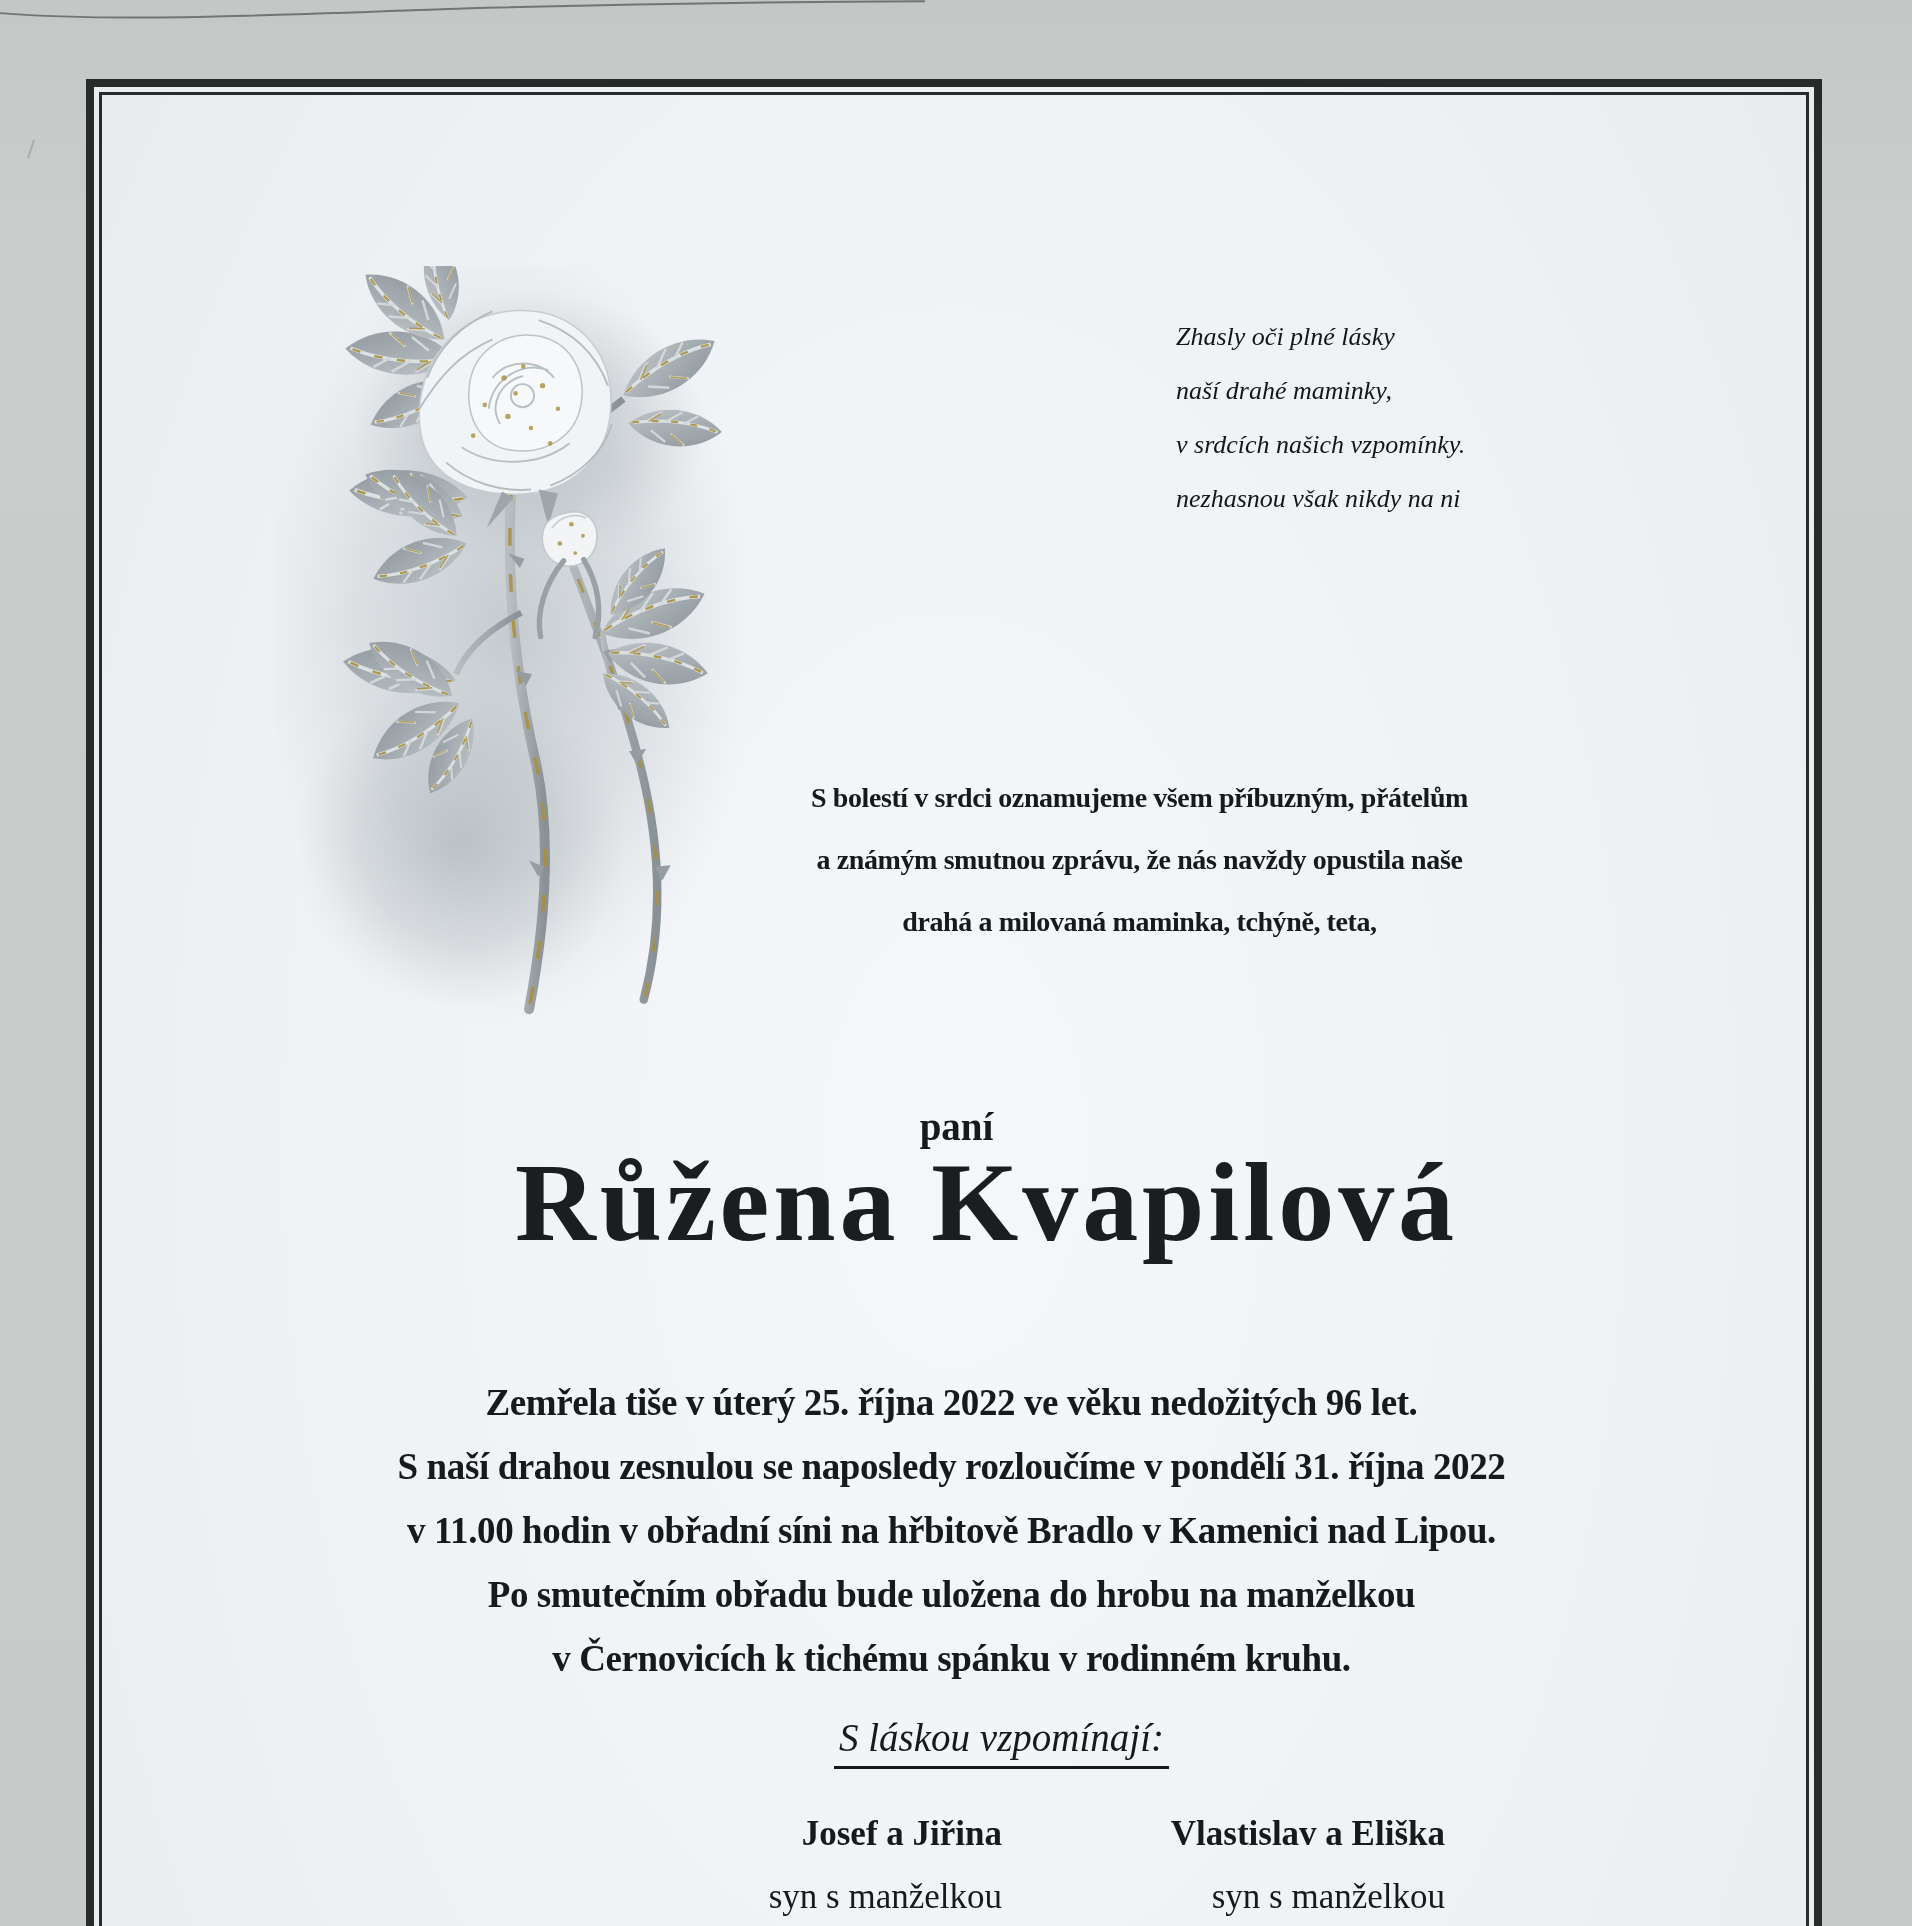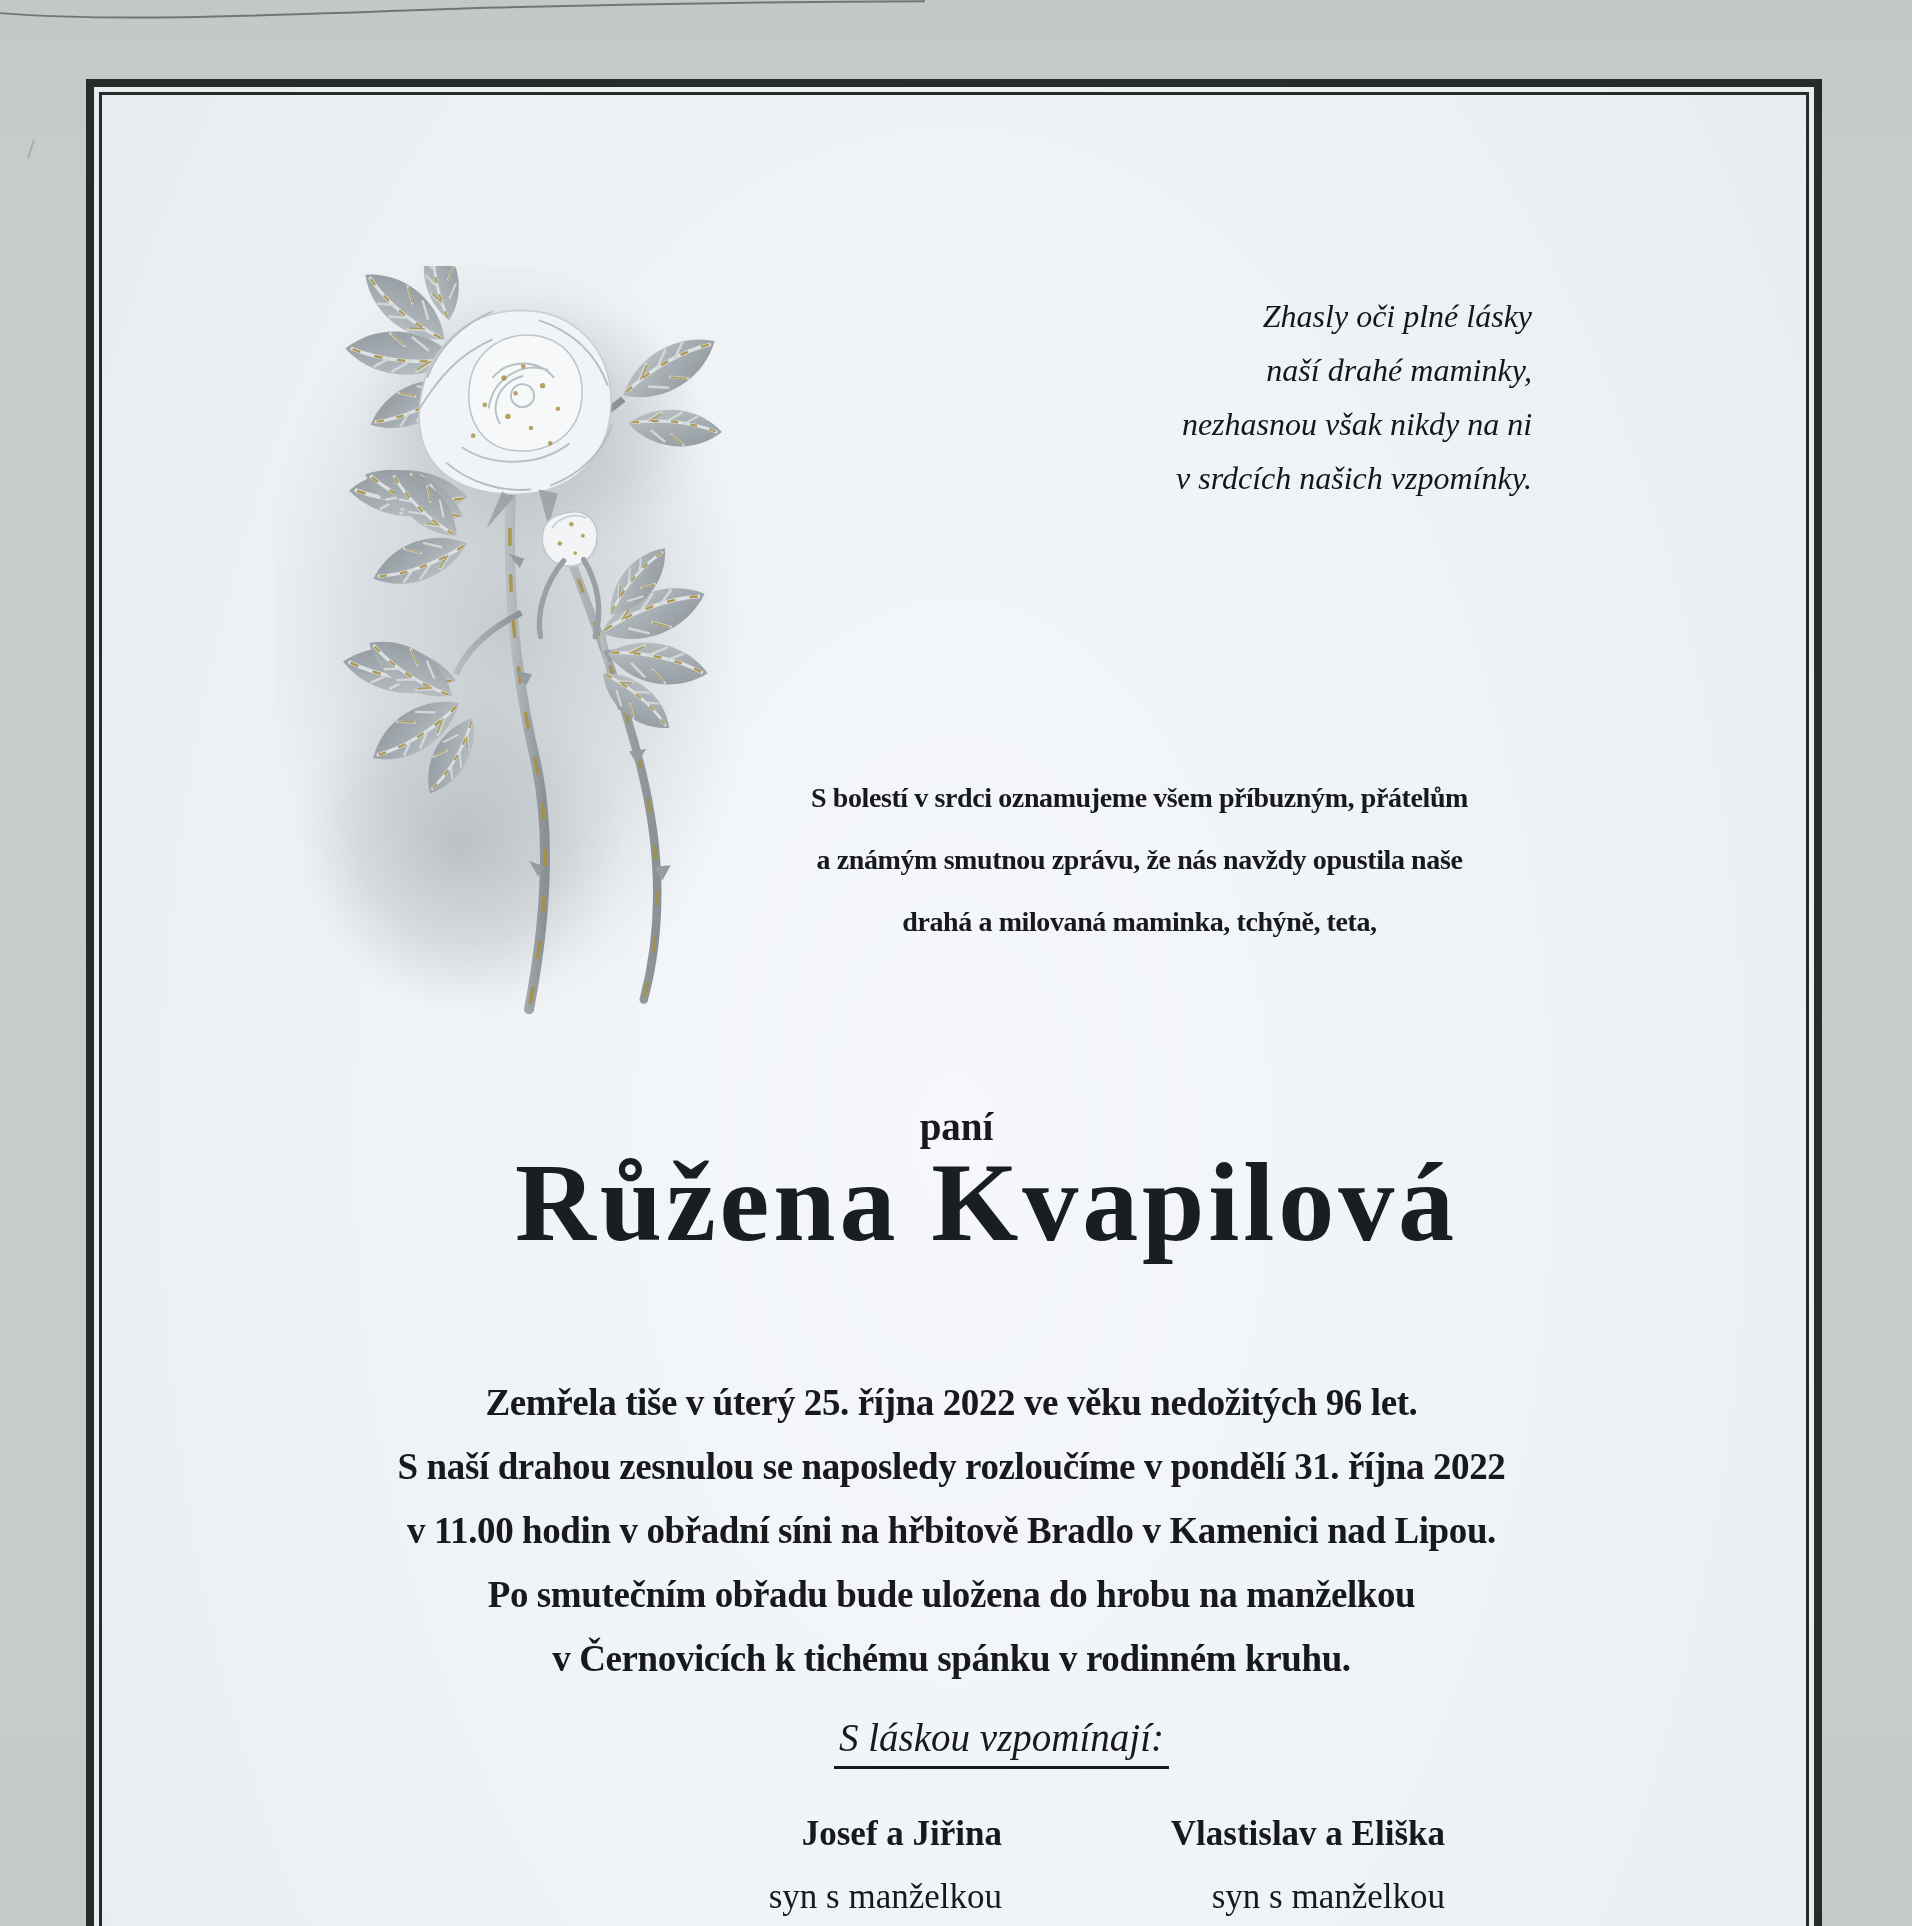--- a/index.html
+++ b/index.html
@@ -28,24 +28,24 @@
   .inner-frame {
     position: absolute;
     left: 5.4px; top: 5.4px; right: 5.4px; bottom: 5.4px;
     border: 3.5px solid #272c2a;
   }
   
   .blk { position: absolute; text-align: center; }
   .line { white-space: nowrap; }
 
   .poem {
-    left: 1176px; top: 289px;
-    text-align: right;
+    left: 1176px; top: 310px;
+    text-align: left;
     font-style: italic;
-    font-size: 32px; line-height: 54px;
+    font-size: 26px; line-height: 54px;
     color: #14161a;
   }
   .announce {
     left: 369px; top: 767px; width: 1541px;
     font-weight: bold;
     font-size: 28px; line-height: 62px;
     letter-spacing: -0.4px;
   }
   .honorific {
     left: 186px; top: 1060px; width: 1541px;
@@ -207,22 +207,22 @@
           <circle cx="-20" cy="80" r="6"></circle>
             <circle cx="20" cy="105" r="5"></circle>
         </g>
       </g>
     </svg>
   </div>
 
   <div class="blk poem">
     <div class="line">Zhasly oči plné lásky</div>
     <div class="line">naší drahé maminky,</div>
+    <div class="line">v srdcích našich vzpomínky.</div>
     <div class="line">nezhasnou však nikdy na ni</div>
-    <div class="line">v srdcích našich vzpomínky.</div>
   </div>
 
   <div class="blk announce">
     <div class="line">S bolestí v srdci oznamujeme všem příbuzným, přátelům</div>
     <div class="line">a známým smutnou zprávu, že nás navždy opustila naše</div>
     <div class="line">drahá a milovaná maminka, tchýně, teta,</div>
   </div>
 
   <div class="blk honorific">paní</div>
   <div class="blk deceased">Růžena Kvapilová</div>

